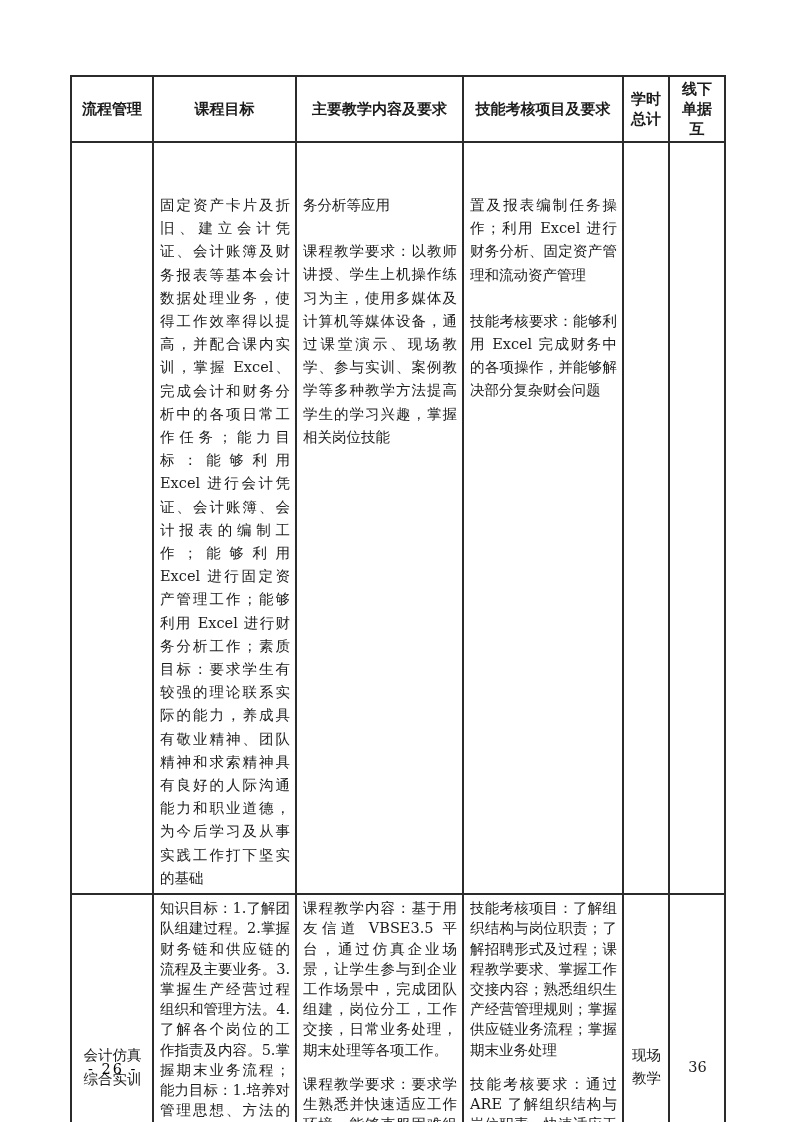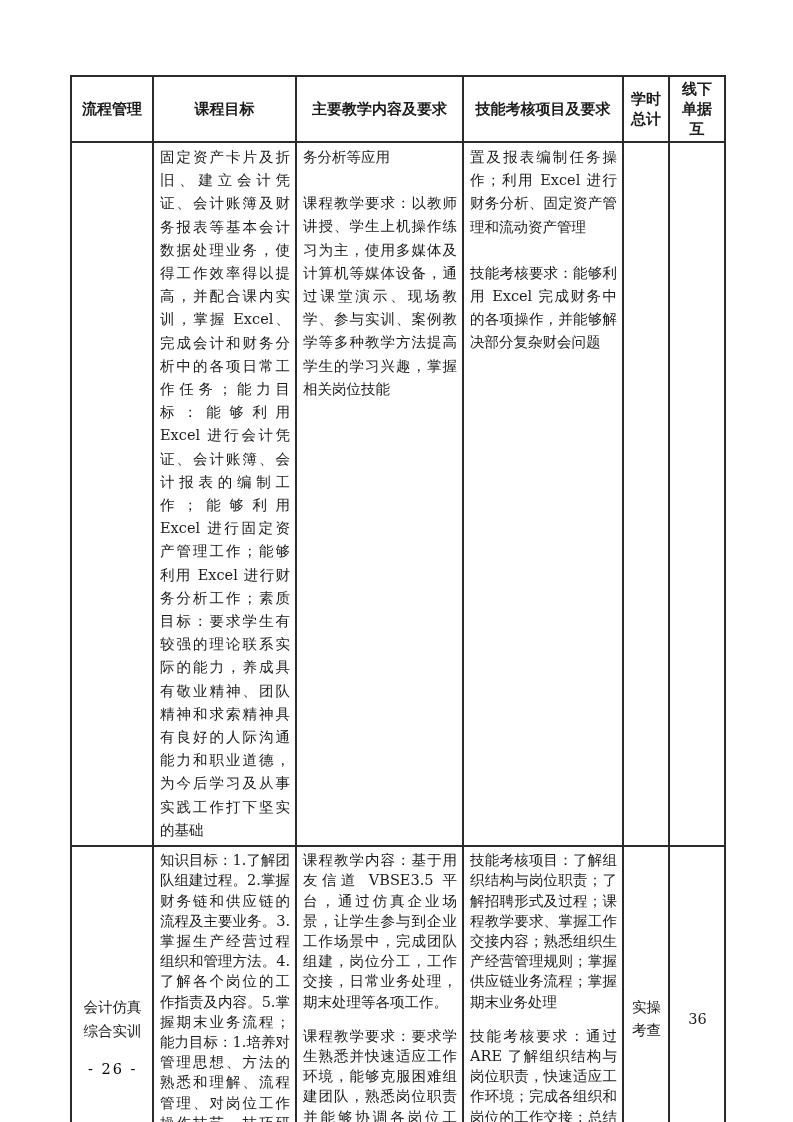--- a/index.html
+++ b/index.html
@@ -51,21 +51,21 @@
     height: 42px;
     line-height: 20px;
     padding: 2px 0;
   }
   .hdr-narrow { display: inline-block; max-width: 2.3em; }
 
   .course-table td { padding: 3px 5px 3px 6px; font-size: 14.5px; }
 
   td.center-cell { text-align: center; vertical-align: middle; }
 
-  tr.row1 td p { line-height: 23.2px; text-align: justify; }
+  tr.row1 td p { line-height: 23.2px; text-align: justify; margin-top: 48px; }
   tr.row1 td p + p { margin-top: 23px; }
   tr.row1 { height: 570px; }
 
   tr.row2 td p { line-height: 20.2px; text-align: justify; }
   tr.row2 td p + p { margin-top: 14px; }
   tr.row2 { height: 303px; }
 
   .wrap-narrow {
     display: inline-block;
     max-width: 4.3em;
@@ -146,21 +146,21 @@
         </td>
         <td>
           <p>课程教学内容：基于用友信道 VBSE3.5 平台，通过仿真企业场景，让学生参与到企业工作场景中，完成团队组建，岗位分工，工作交接，日常业务处理，期末处理等各项工作。</p>
           <p>课程教学要求：要求学生熟悉并快速适应工作环境，能够克服困难组建团队，熟悉岗位职责并能够协调各岗位工作，了解固定经营与自主经营的区别；运用生产经营规则经</p>
         </td>
         <td>
           <p>技能考核项目：了解组织结构与岗位职责；了解招聘形式及过程；课程教学要求、掌握工作交接内容；熟悉组织生产经营管理规则；掌握供应链业务流程；掌握期末业务处理</p>
           <p>技能考核要求：通过 ARE 了解组织结构与岗位职责，快速适应工作环境；完成各组织和岗位的工作交接；总结交接问题；线下单据互</p>
         </td>
         <td class="center-cell">
-          <span class="wrap-2">实操考查</span>
+          <span class="wrap-2">现场教学</span>
         </td>
         <td class="center-cell">
           <span>36</span>
         </td>
       </tr>
     </tbody>
   </table>
 
 </div>
 

